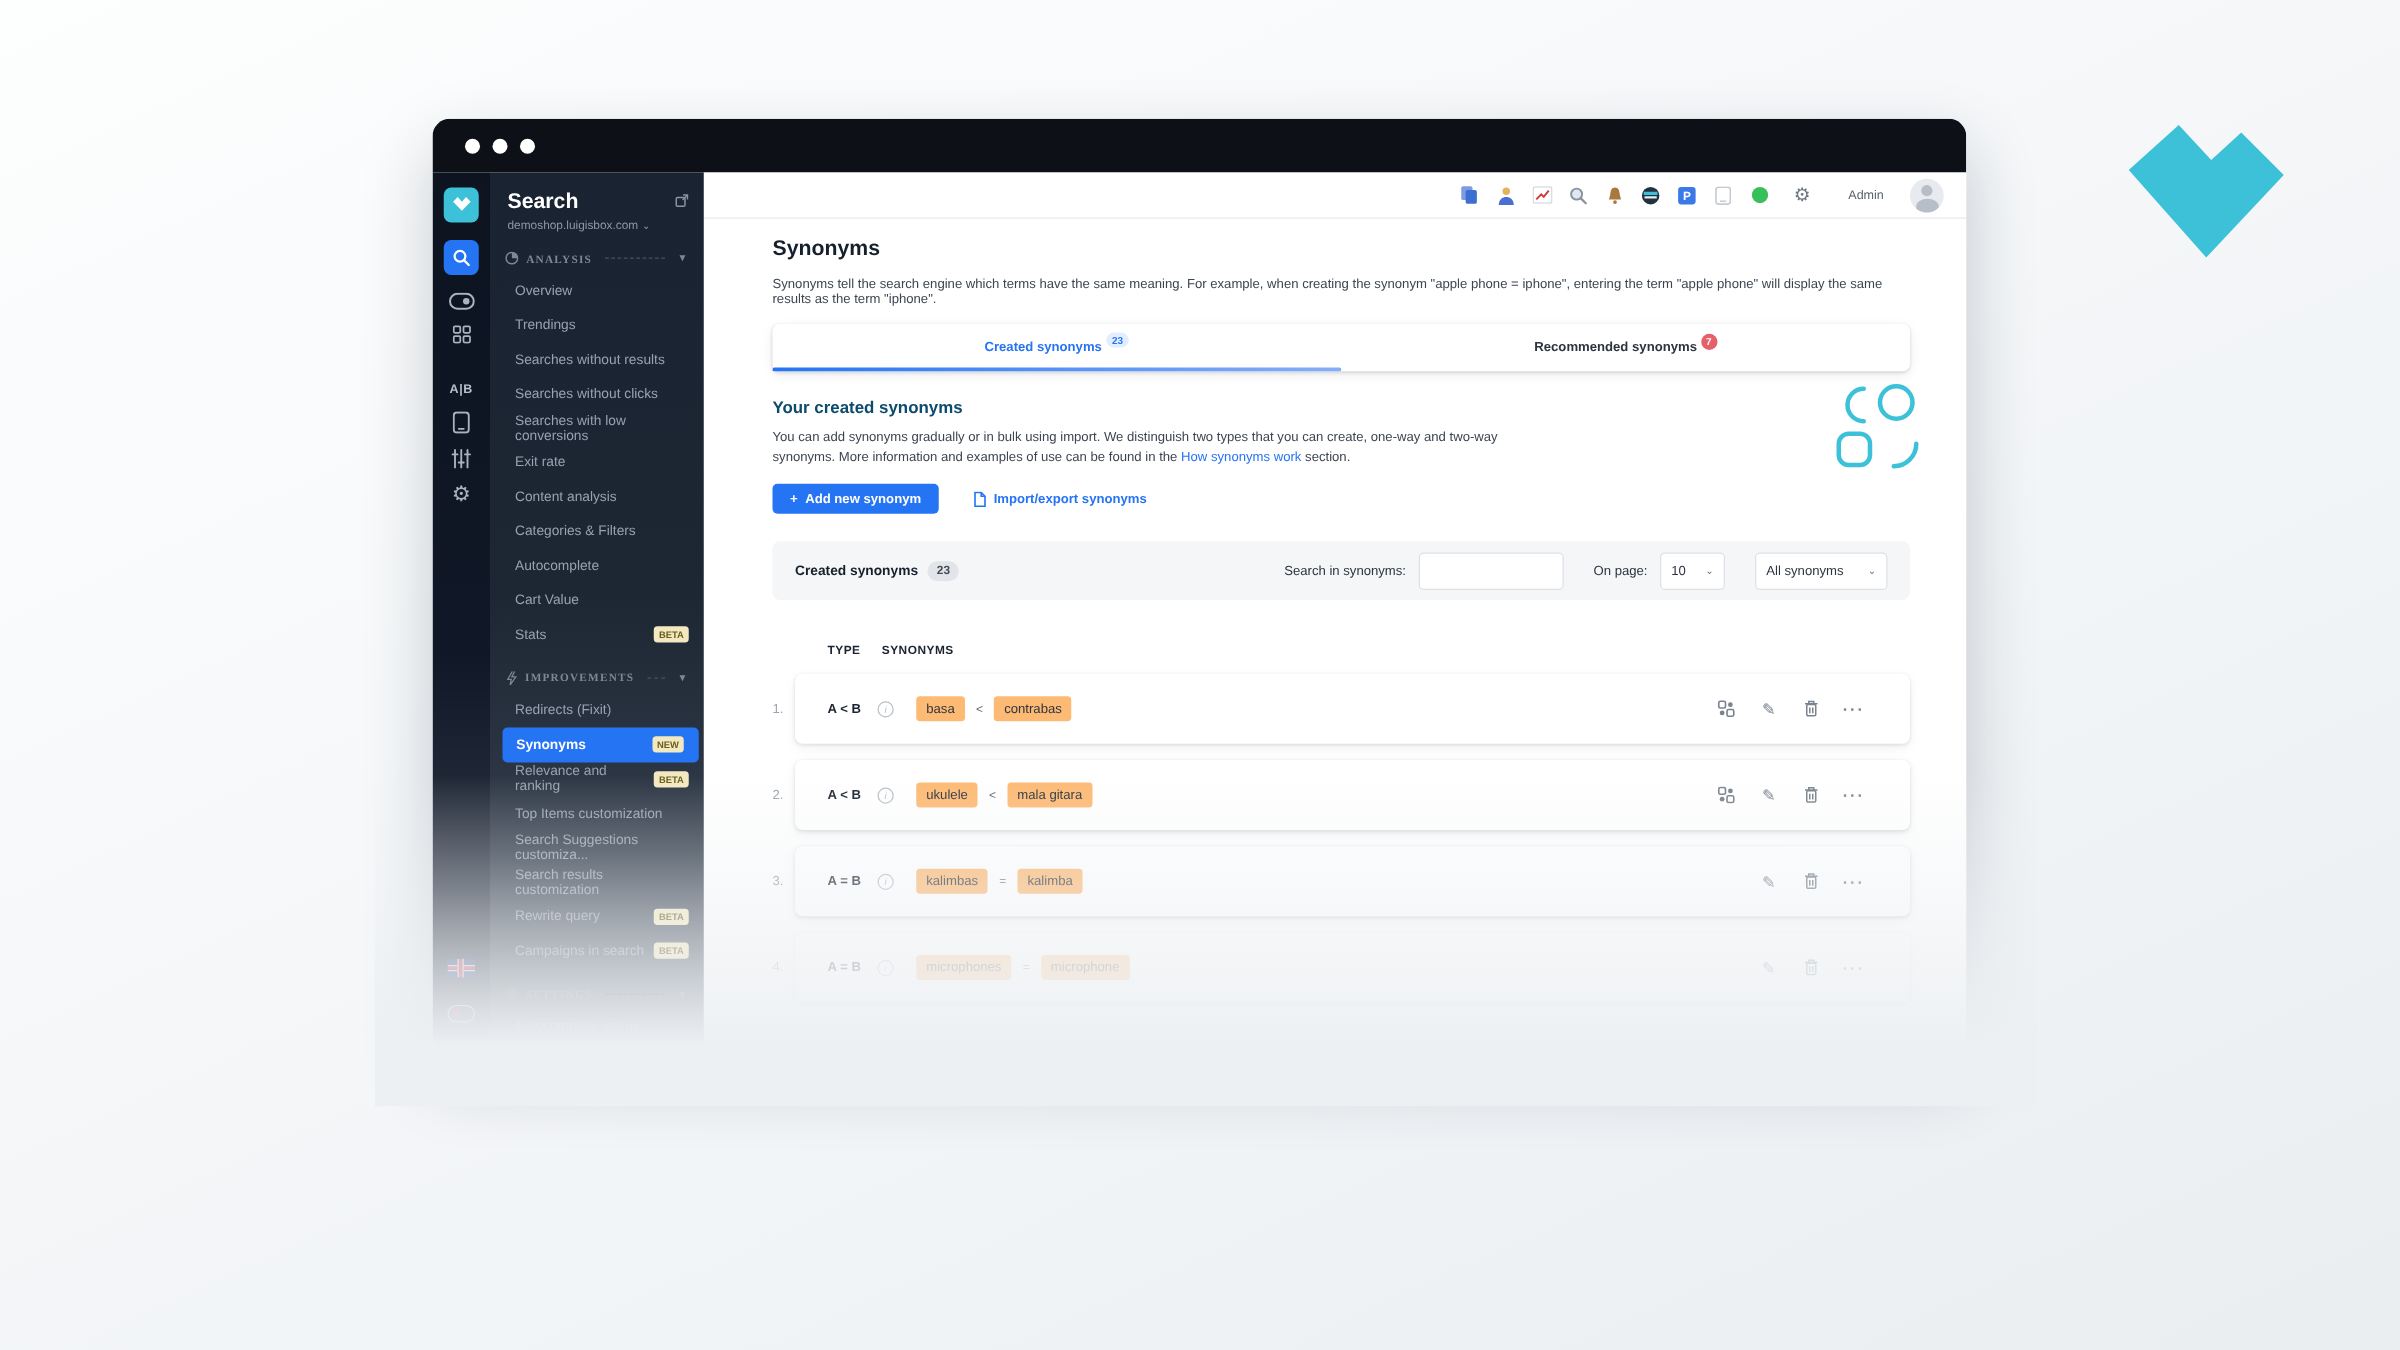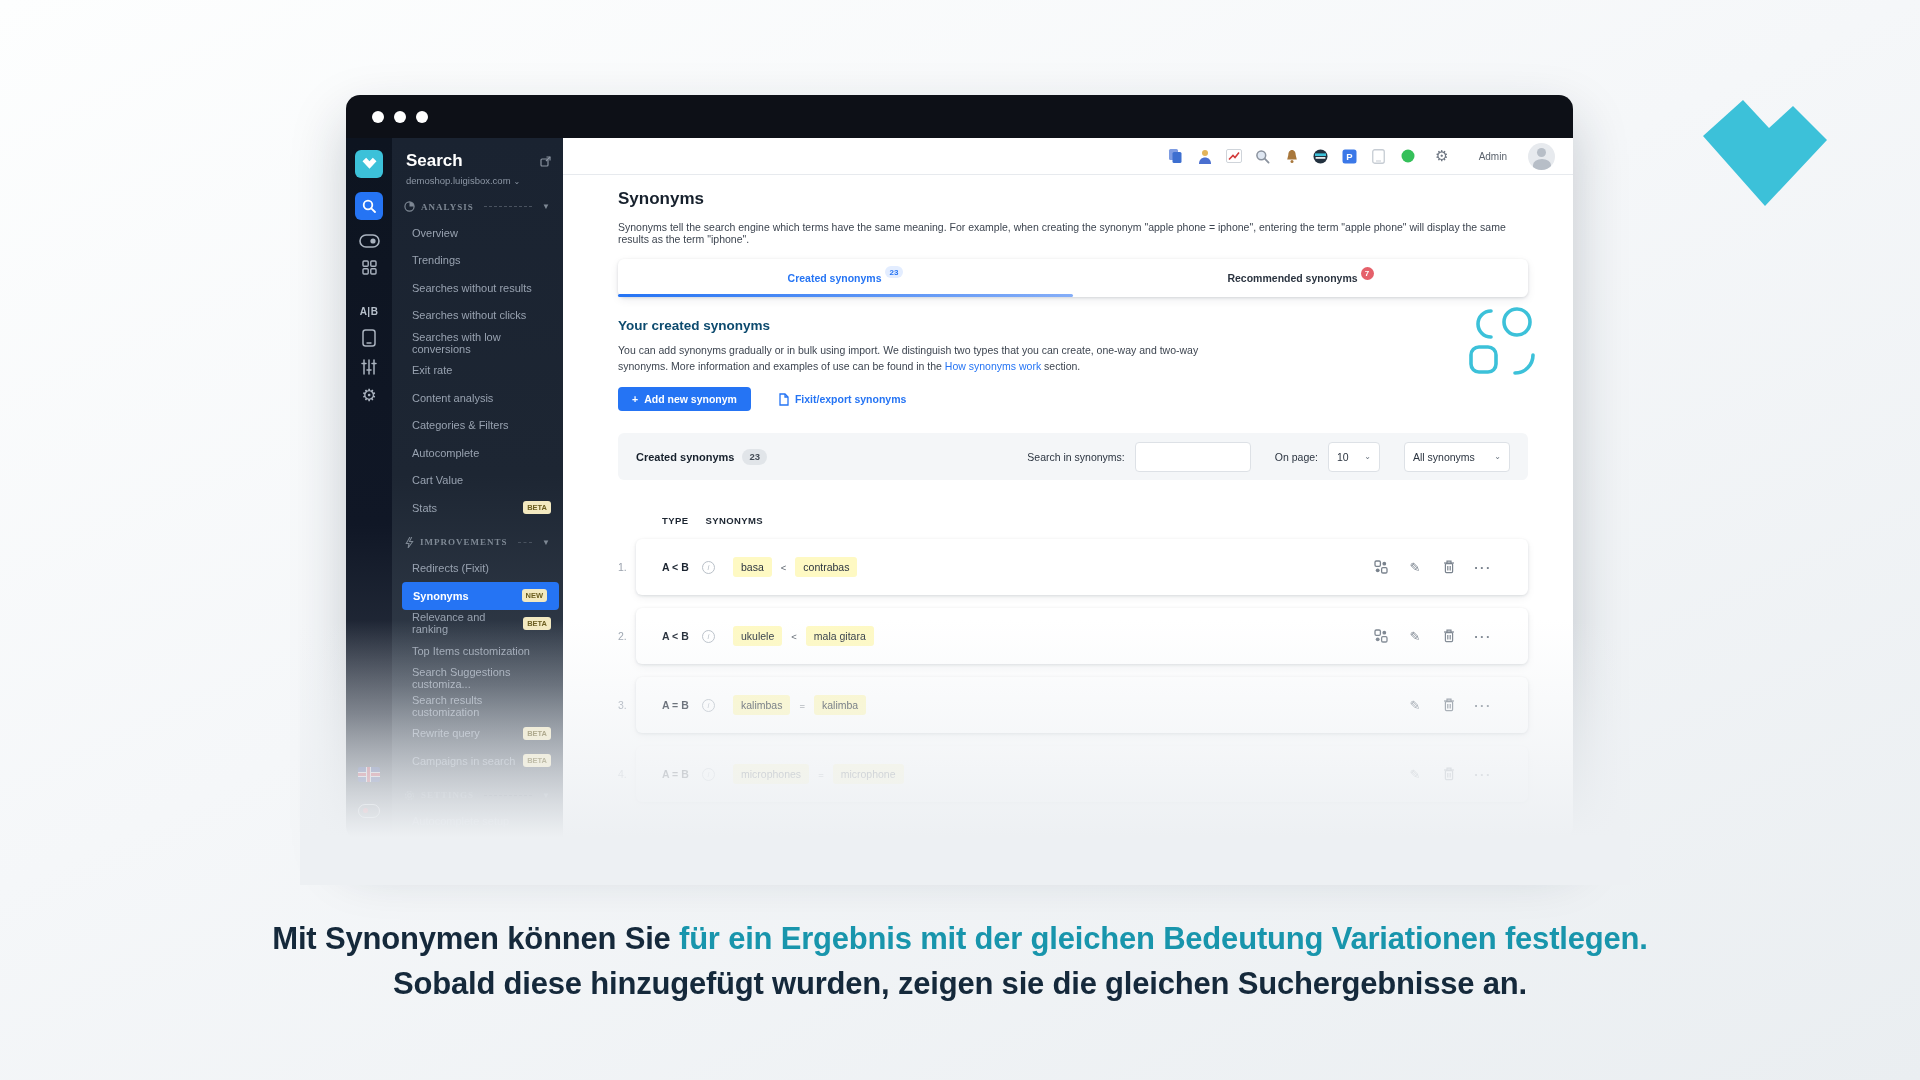--- a/index.html
+++ b/index.html
@@ -108,21 +108,21 @@
   .gap-l { margin-left:14px; }
 
   .thead { display:flex; gap:17px; margin-top:35px; padding-left:44px; font-size:9.5px; font-weight:bold; color:#1b2430; letter-spacing:.4px; }
   .rowline { display:flex; align-items:center; margin-top:13px; }
   .row-num { width:18px; font-size:10.5px; color:#9aa2ad; flex:0 0 18px; }
   .rowcard { flex:1; height:56px; background:#fff; border-radius:6px; display:flex; align-items:center;
              padding:0 38px 0 26px; box-shadow:0 1px 3px rgba(20,30,50,.12), 0 3px 9px rgba(20,30,50,.06); }
   .r-type { font-size:10.5px; font-weight:bold; color:#1b2430; width:34px; }
   .info-ic { width:13px; height:13px; border:1.2px solid #b9c0c8; border-radius:50%; color:#b9c0c8; font-size:8px;
              display:flex; align-items:center; justify-content:center; margin:0 18px 0 6px; font-style:italic; flex:0 0 13px; }
-  .chip { background:#fef9c3; border-radius:3px; padding:4px 8px; font-size:10.5px; color:#2b3440; }
+  .chip { background:#fdba74; border-radius:3px; padding:4px 8px; font-size:10.5px; color:#2b3440; }
   .r-op { margin:0 9px; font-size:9.5px; color:#5a626c; }
   .r-actions { margin-left:auto; display:flex; align-items:center; gap:20px; color:#79828d; }
   .act { display:flex; align-items:center; justify-content:center; width:14px; height:14px; }
   .pencil { font-size:13px; line-height:1; }
   .more { font-size:13px; font-weight:bold; letter-spacing:1.5px; line-height:1; }
   .fade-50 { opacity:.55; }
   .fade-25 { opacity:.28; }
 
   
   .window-fade { position:absolute; left:300px; top:620px; width:1330px; height:265px; z-index:2; pointer-events:none;
@@ -416,21 +416,21 @@
           <div class="btn-row">
             <button class="btn-primary">
               <span>+</span>
               <span>Add new synonym</span>
             </button>
             <button class="btn-link">
               <svg width="10" height="13" viewBox="0 0 10 13">
                   <path d="M1,1 H6 L9,4 V12 H1 Z" fill="none" stroke="#2574f4" stroke-width="1.3"></path>
                   <polyline points="6,1 6,4 9,4" fill="none" stroke="#2574f4" stroke-width="1.3"></polyline>
                 </svg>
-              <span>Fixit/export synonyms</span>
+              <span>Import/export synonyms</span>
             </button>
           </div>
 
           <div class="deco">
             <svg width="74" height="74" viewBox="0 0 74 74" fill="none" stroke="#3CC1D9" stroke-width="3.6" stroke-linecap="round">
               <path d="M28,8 A13,13 0 1,0 28,34"></path>
               <circle cx="54" cy="19" r="13"></circle>
               <rect x="8" y="44" width="25" height="25" rx="8"></rect>
               <path d="M52,70 A18,18 0 0,0 70,52"></path>
             </svg>
@@ -609,18 +609,14 @@
             </div>
           </div>
 
         </div>
       </div>
     </div>
   </div>
 
   <div class="window-fade"></div>
 
-  <div class="caption">
-    <div><span>Mit Synonymen können Sie </span><span class="teal">für ein Ergebnis mit der gleichen Bedeutung Variationen festlegen.</span></div>
-    <div>Sobald diese hinzugefügt wurden, zeigen sie die gleichen Suchergebnisse an.</div>
-  </div>
 
 </div>
 
 </body></html>

